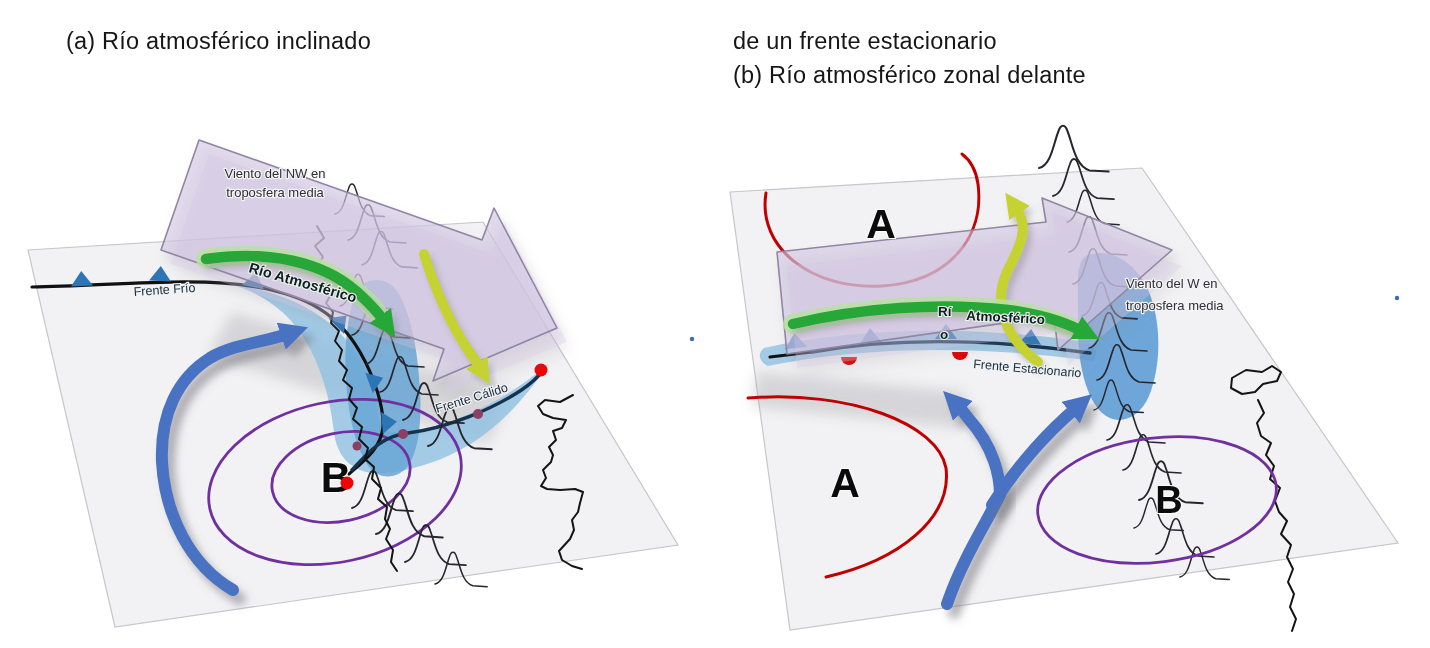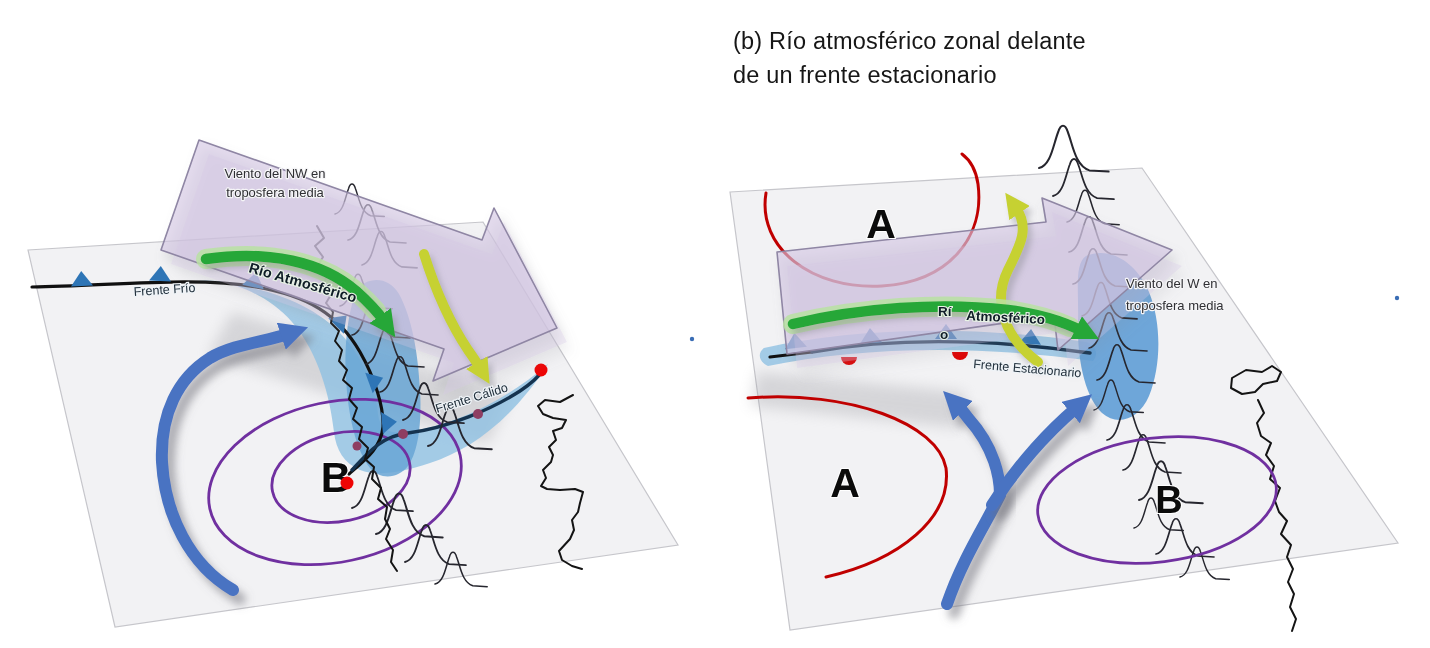--- a/index.html
+++ b/index.html
@@ -36,24 +36,25 @@
   .dot-red{fill:#ee0404;}
   .dot-maroon{fill:#8e3e62;}
   .stray{fill:#3a6db5;}
 </style>
 </head>
 <body>
 
 <div class="stage">
 
   <div class="panel-title" style="left:66px;top:24px;">
+    <div>(a) Río atmosférico inclinado</div>
   </div>
   <div class="panel-title" style="left:733px;top:24px;">
+    <div>de un frente estacionario</div>
     <div>(b) Río atmosférico zonal delante</div>
-    <div>de un frente estacionario</div>
   </div>
 
   <svg width="1430" height="648" viewBox="0 0 1430 648">
     <defs>
       <marker id="mb" viewBox="0 0 10 10" refX="2.5" refY="5" markerUnits="strokeWidth" markerWidth="2.35" markerHeight="2.35" orient="auto">
         <path d="M0,0 L10,5 L0,10 Z" fill="#4a73c2"></path>
       </marker>
       <marker id="mg" viewBox="0 0 10 10" refX="2.5" refY="5" markerUnits="strokeWidth" markerWidth="2.5" markerHeight="2.5" orient="auto">
         <path d="M0,0 L10,5 L0,10 Z" fill="#27a737"></path>
       </marker>

